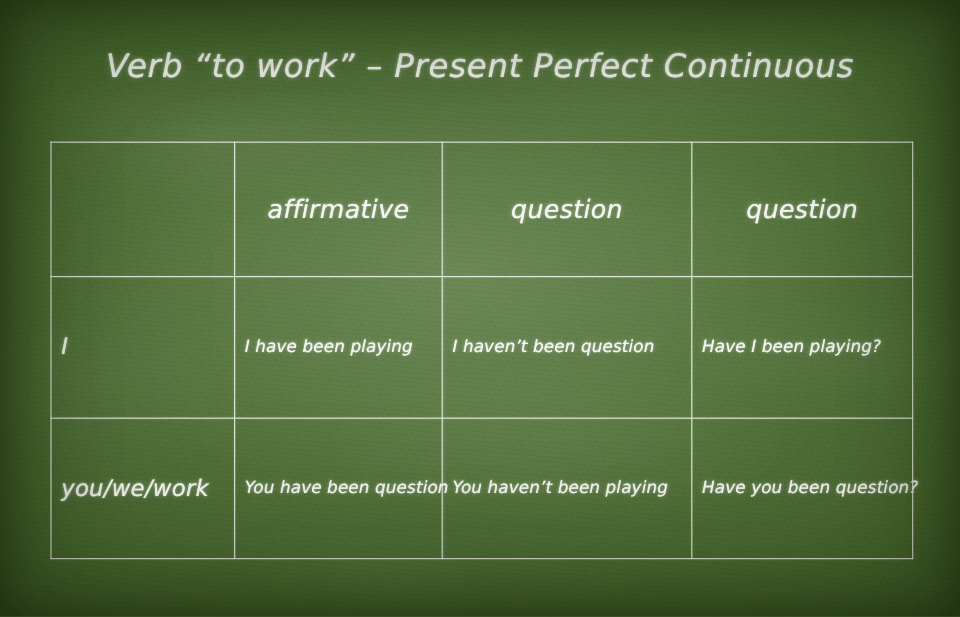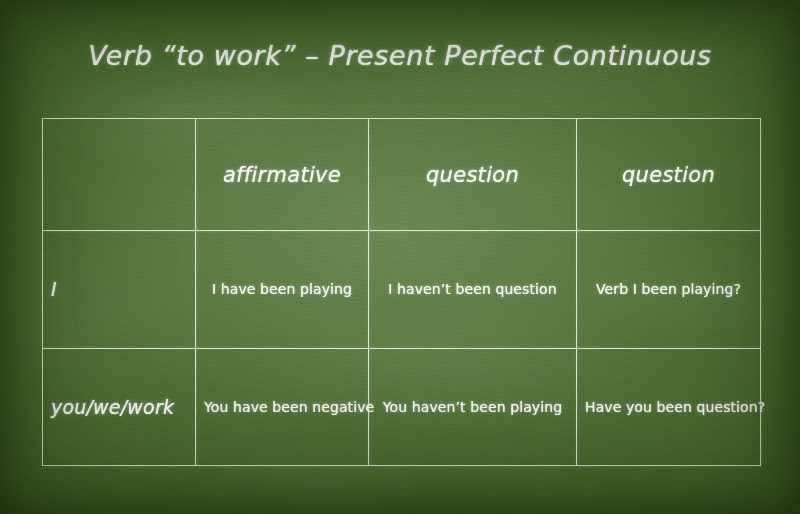--- a/index.html
+++ b/index.html
@@ -105,22 +105,23 @@
   }
   .corner-cell{border-left:0;border-top:0;}
   .row-label{
     text-align:left;
     font-size:19px;
     font-style:italic;
     padding-left:14px;
     letter-spacing:.2px;
   }
   .data-cell{
-    text-align:center;
+    text-align:left;
     font-size:14px;
+    font-style:italic;
     letter-spacing:.1px;
     white-space:nowrap;
   }
 </style>
 </head>
 <body>
 
 <div id="board">
 
   <div id="title" class="chalk">Verb “to work” – Present Perfect Continuous</div>
@@ -137,27 +138,27 @@
         <td class="corner-cell chalk"></td>
         <td class="head-cell chalk">affirmative</td>
         <td class="head-cell chalk">question</td>
         <td class="head-cell chalk">question</td>
       </tr>
 
       <tr class="body-row">
         <td class="row-label chalk">I</td>
         <td class="data-cell chalk">I have been playing</td>
         <td class="data-cell chalk">I haven’t been question</td>
-        <td class="data-cell chalk">Verb I been playing?</td>
+        <td class="data-cell chalk">Have I been playing?</td>
       </tr>
 
 
       <tr class="body-row">
         <td class="row-label chalk">you/we/work</td>
-        <td class="data-cell chalk">You have been negative</td>
+        <td class="data-cell chalk">You have been question</td>
         <td class="data-cell chalk">You haven’t been playing</td>
         <td class="data-cell chalk">Have you been question?</td>
       </tr>
     </tbody>
   </table>
 
   <div class="vignette"></div>
 </div>
 
 </body></html>

